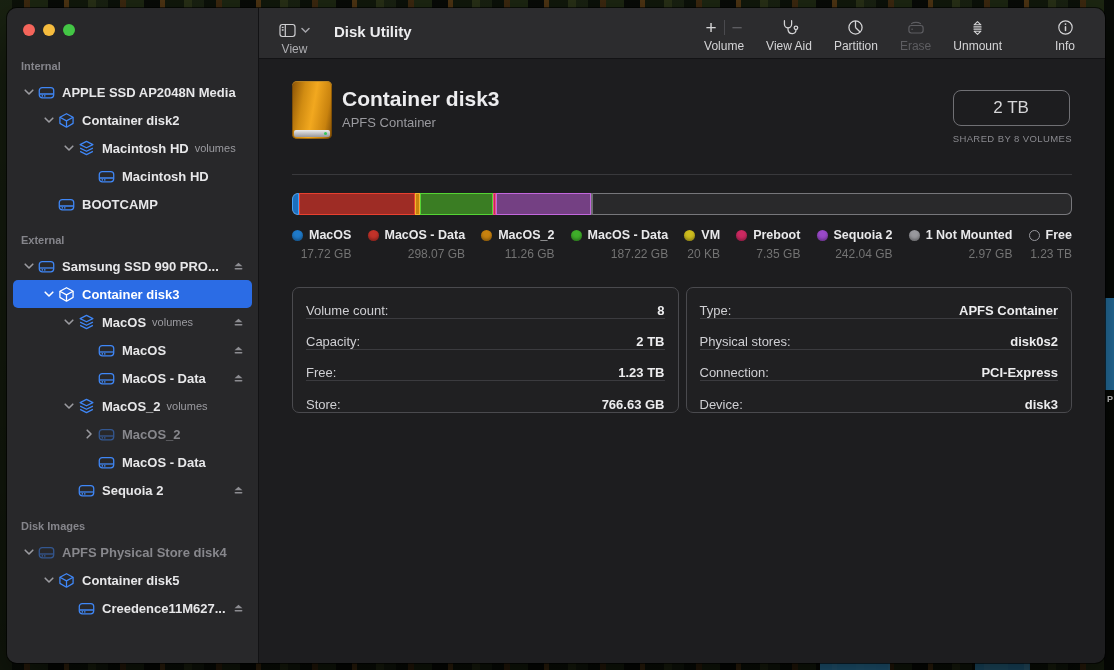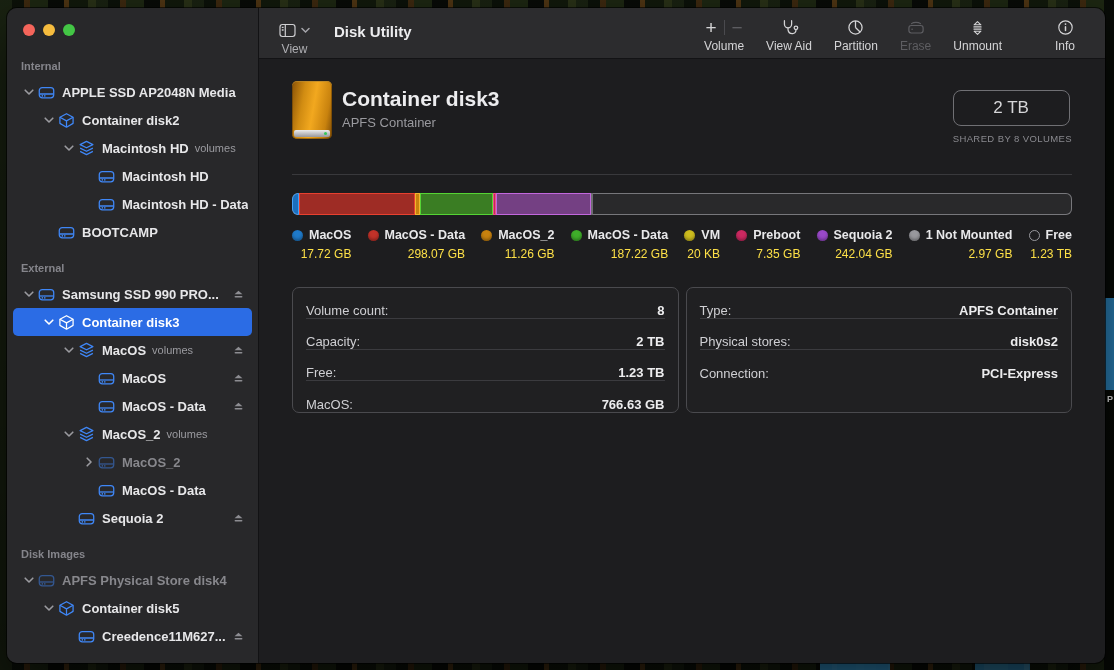--- a/index.html
+++ b/index.html
@@ -79,21 +79,21 @@
   .bar{margin-top:18px;height:22px;border-radius:6px;display:flex;overflow:hidden;background:#29292b;box-shadow:inset 0 0 0 1px #77777b;position:relative}
   .seg{height:100%;border:1.5px solid}
   .seg:first-child{border-top-left-radius:6px;border-bottom-left-radius:6px}
 
   .legend{margin-top:13px;display:flex;justify-content:space-between}
   .lg-item{display:flex;flex-direction:column}
   .lg-top{display:flex;align-items:center;gap:6px}
   .lg-dot{width:11px;height:11px;border-radius:50%;flex:none;box-shadow:inset 0 -2px 3px rgba(0,0,0,.3)}
   .lg-dot.hollow{background:transparent !important;border:1.5px solid;box-shadow:none}
   .lg-name{font-size:12.5px;font-weight:700;color:#e8e8ea;white-space:nowrap}
-  .lg-size{font-size:12px;color:#fde047;margin-top:5px;align-self:flex-end;white-space:nowrap}
+  .lg-size{font-size:12px;color:#737373;margin-top:5px;align-self:flex-end;white-space:nowrap}
 
   .tables{margin-top:26px;display:flex;gap:7px}
   .tbox{flex:1;border:1px solid #4a4a4e;border-radius:7px;padding:0 13px;background:rgba(255,255,255,.015)}
   .trow{height:31px;display:flex;align-items:flex-end;justify-content:space-between;border-bottom:1px solid #3b3b3f;font-size:13px}
   .trow:last-child{border-bottom:none}
   .t-label{color:#cfcfd3}
   .t-value{color:#ececee;font-weight:600}
   svg{display:block}
 </style>
 </head>
@@ -166,32 +166,20 @@
             <span class="chev"></span>
             <span class="ticon">
               <svg width="17" height="17" viewBox="0 0 16 16" fill="none" stroke="currentColor" stroke-width="1.2">
                 <rect x="1.2" y="3.4" width="13.6" height="9.6" rx="2.8"></rect>
                 <path d="M1.4 9.4h13.2"></path>
                 <circle cx="4.1" cy="11.2" r="0.75" fill="currentColor" stroke="none"></circle>
                 <circle cx="6.4" cy="11.2" r="0.75" fill="currentColor" stroke="none"></circle>
               </svg>
             </span>
             <span class="tlabel">Macintosh HD</span>
-          </div>
-          <div class="row" style="padding-left: 68px;">
-            <span class="chev"></span>
-            <span class="ticon">
-              <svg width="17" height="17" viewBox="0 0 16 16" fill="none" stroke="currentColor" stroke-width="1.2">
-                <rect x="1.2" y="3.4" width="13.6" height="9.6" rx="2.8"></rect>
-                <path d="M1.4 9.4h13.2"></path>
-                <circle cx="4.1" cy="11.2" r="0.75" fill="currentColor" stroke="none"></circle>
-                <circle cx="6.4" cy="11.2" r="0.75" fill="currentColor" stroke="none"></circle>
-              </svg>
-            </span>
-            <span class="tlabel">Macintosh HD - Data</span>
           </div>
           <div class="row" style="padding-left: 28px;">
             <span class="chev"></span>
             <span class="ticon">
               <svg width="17" height="17" viewBox="0 0 16 16" fill="none" stroke="currentColor" stroke-width="1.2">
                 <rect x="1.2" y="3.4" width="13.6" height="9.6" rx="2.8"></rect>
                 <path d="M1.4 9.4h13.2"></path>
                 <circle cx="4.1" cy="11.2" r="0.75" fill="currentColor" stroke="none"></circle>
                 <circle cx="6.4" cy="11.2" r="0.75" fill="currentColor" stroke="none"></circle>
               </svg>
@@ -612,35 +600,39 @@
             </div>
             <div class="trow">
               <span class="t-label">Capacity:</span>
               <span class="t-value">2 TB</span>
             </div>
             <div class="trow">
               <span class="t-label">Free:</span>
               <span class="t-value">1.23 TB</span>
             </div>
             <div class="trow">
-              <span class="t-label">MacOS:</span>
+              <span class="t-label">Store:</span>
               <span class="t-value">766.63 GB</span>
             </div>
           </div>
         <div class="tbox" id="tableRight">
             <div class="trow">
               <span class="t-label">Type:</span>
               <span class="t-value">APFS Container</span>
             </div>
             <div class="trow">
               <span class="t-label">Physical stores:</span>
               <span class="t-value">disk0s2</span>
             </div>
             <div class="trow">
               <span class="t-label">Connection:</span>
               <span class="t-value">PCI-Express</span>
+            </div>
+            <div class="trow">
+              <span class="t-label">Device:</span>
+              <span class="t-value">disk3</span>
             </div>
           </div>
       </div>
 
     </div>
   </section>
 </div>
 
 </body></html>

